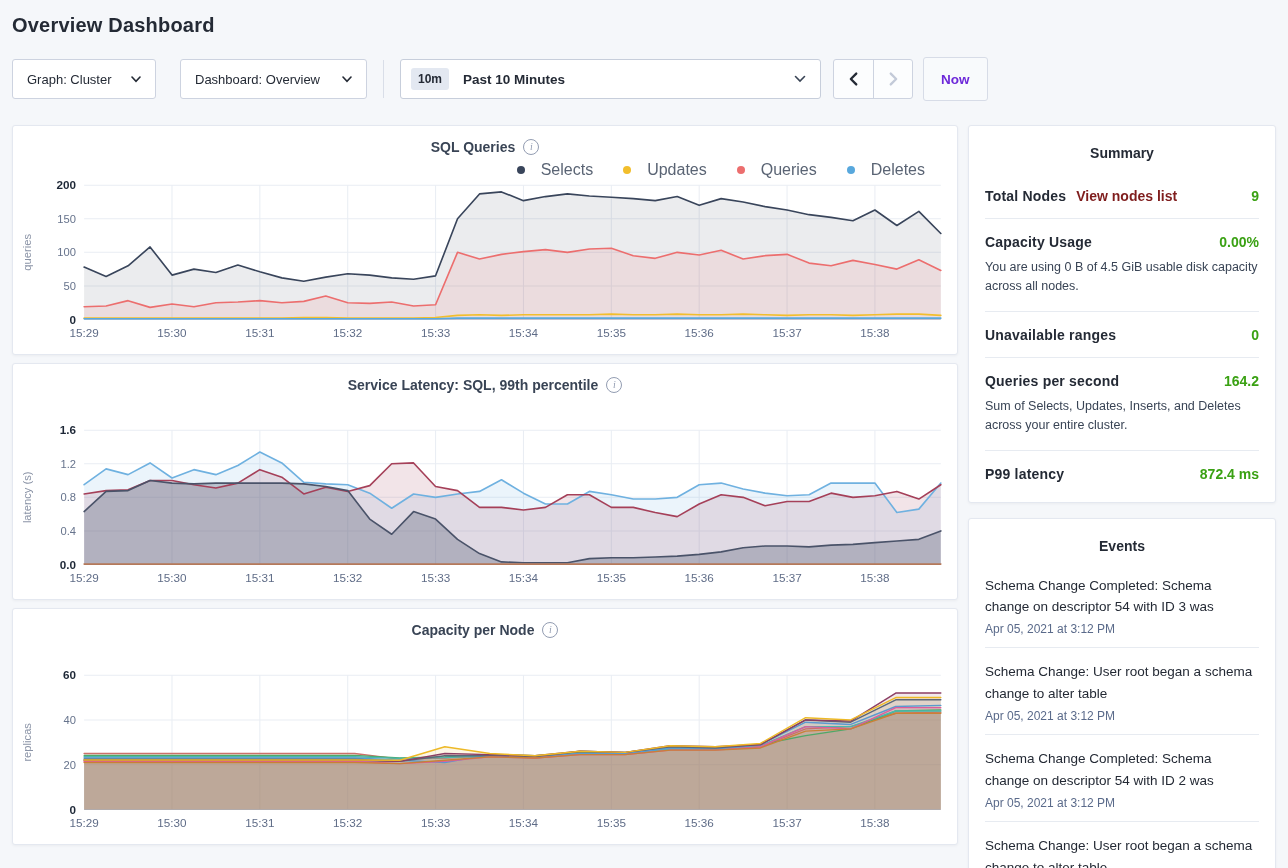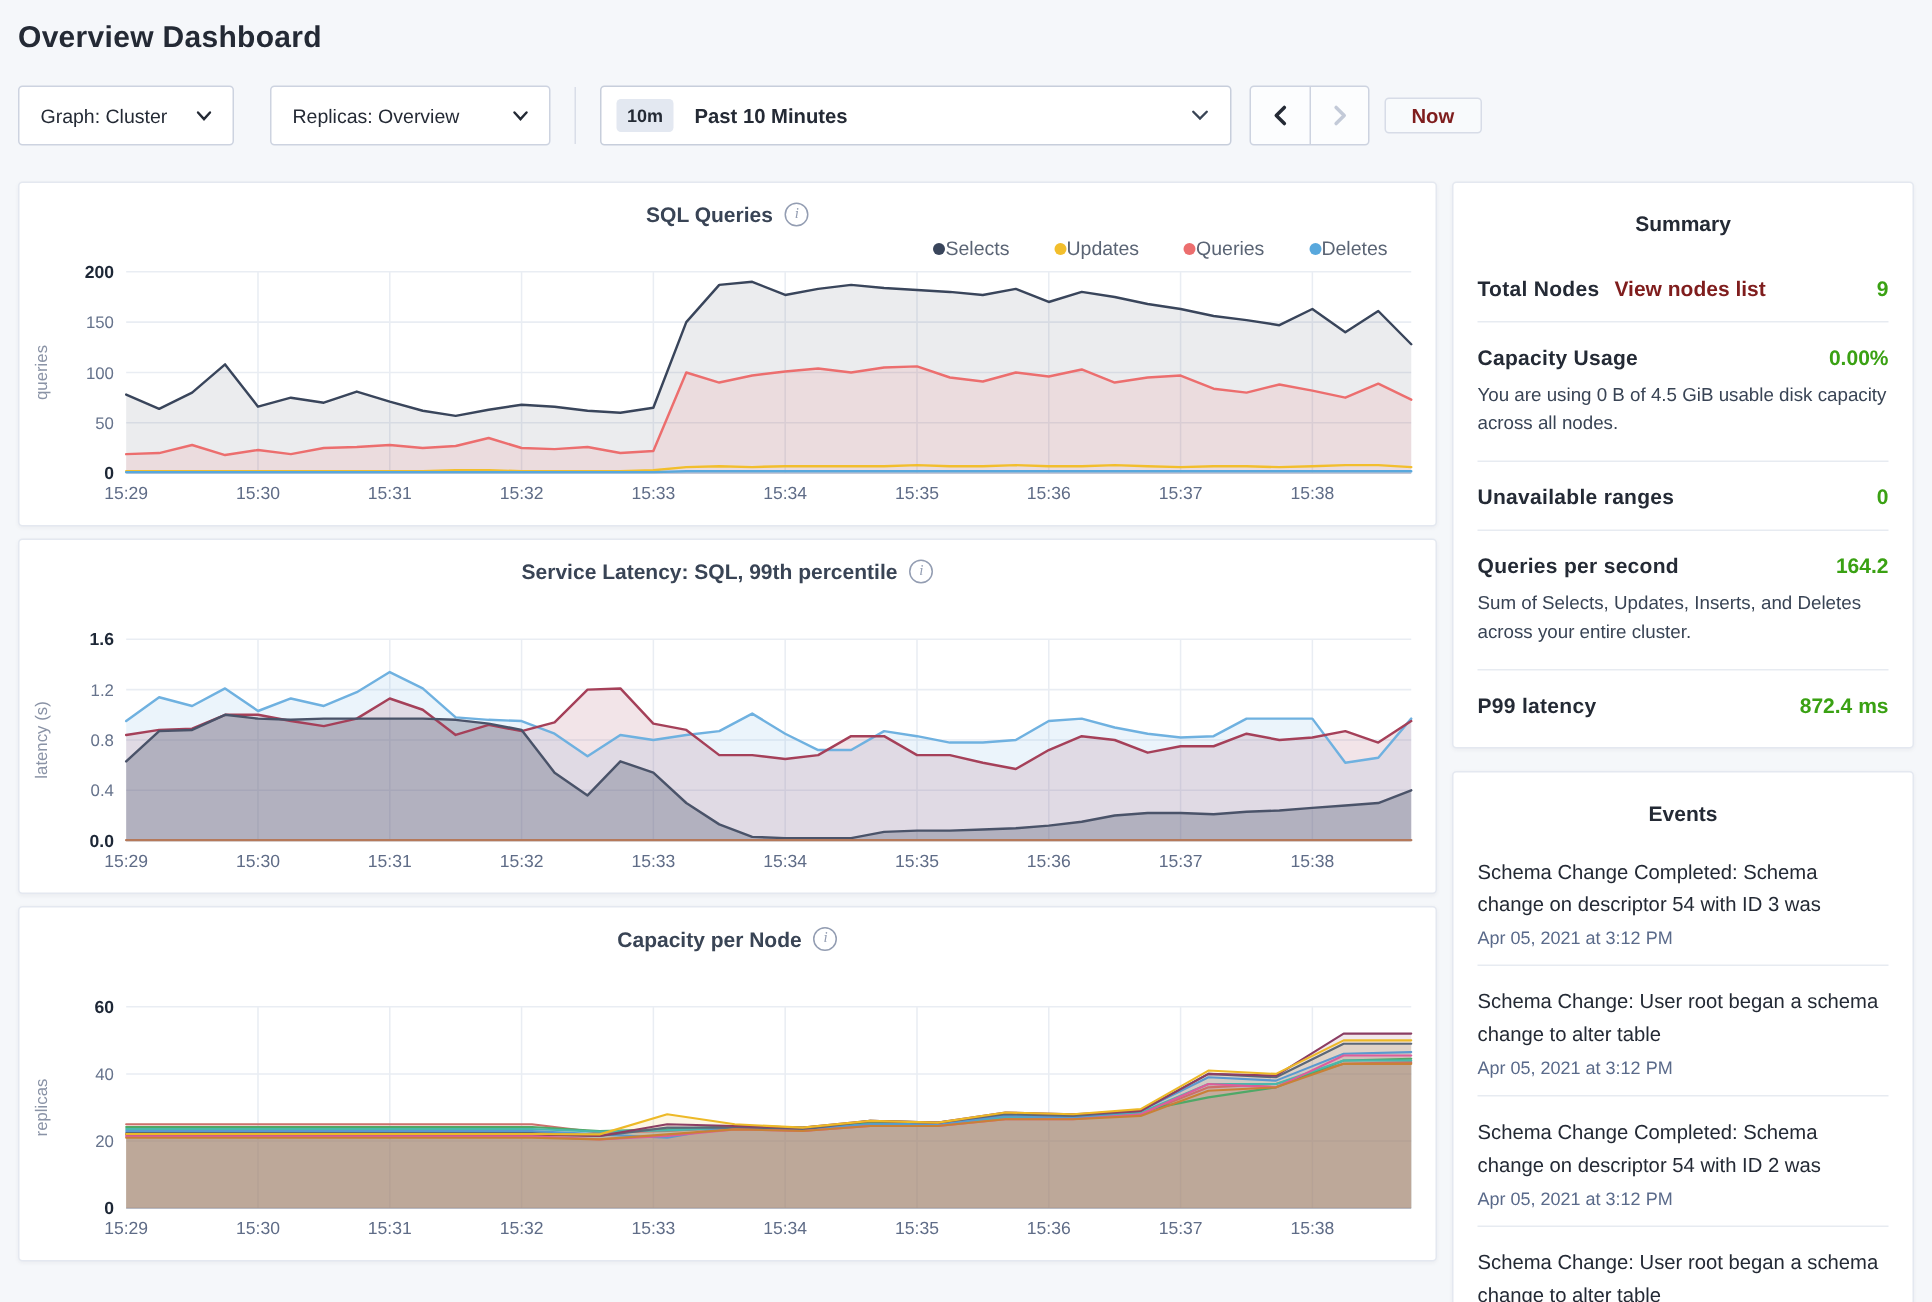--- a/index.html
+++ b/index.html
@@ -24,43 +24,43 @@
   .time-sel {
     width:421px; height:40px; background:#fff; border:1px solid #c7cedb; border-radius:3px;
     display:flex; align-items:center; padding:0 14px 0 10px; cursor:pointer;
   }
   .badge { background:#e3e8f1; border-radius:3px; font-size:12px; font-weight:bold; padding:4px 7px; color:#242a35; }
   .time-label { font-size:13.5px; font-weight:bold; margin-left:14px; flex:1; text-align:left; }
   .nav-group { display:flex; margin-left:12px; border:1px solid #cdd3e0; border-radius:3px; background:#fcfdfe; height:40px; }
   .nav-btn { width:39px; display:flex; align-items:center; justify-content:center; cursor:pointer; }
   .nav-btn + .nav-btn { border-left:1px solid #cdd3e0; }
   .now-btn {
-    margin-left:10px; height:24px; padding:0 17px; border:1px solid #d7dce7; border-radius:3px;
-    color:#7f1d1d; font-weight:bold; font-size:13.5px; background:#f8fafc;
+    margin-left:10px; height:44px; padding:0 17px; border:1px solid #d7dce7; border-radius:3px;
+    color:#6d28d9; font-weight:bold; font-size:13.5px; background:#f8fafc;
     display:flex; align-items:center; font-family:inherit;
   }
 
   
   .layout { display:flex; margin:0 12px; gap:10px; align-items:flex-start; }
   .charts-col { flex:1; min-width:0; }
   .card {
     background:#fff; border:1px solid #e4e8f0; border-radius:3px;
     box-shadow:0 1px 3px rgba(32,42,64,0.05);
   }
   .chart-card { padding:13px 6px 6px 6px; margin-bottom:8px; }
   .chart-title-row { display:flex; justify-content:center; align-items:center; gap:8px; }
   .chart-title { font-size:14px; font-weight:bold; color:#394455; margin:0; }
   .info-icon {
     width:16px; height:16px; border:1px solid #939db2; border-radius:50%;
     color:#939db2; font-size:10px; line-height:1;
     display:flex; align-items:center; justify-content:center;
     font-family:"Liberation Serif", serif; font-style:italic; cursor:pointer;
   }
   .legend { display:flex; justify-content:flex-end; gap:30px; padding:9px 26px 0 0; height:20px; }
-  .legend-item { display:flex; align-items:center; gap:0; font-size:13px; color:#5a6474; }
+  .legend-item { display:flex; align-items:center; gap:16px; font-size:16px; color:#5a6474; }
   .legend-dot { width:8px; height:8px; border-radius:50%; background:#888; }
   svg.chart-svg { display:block; width:100%; height:auto; }
   .no-legend svg.chart-svg { margin-top:27px; }
   .chart-svg text { font-family:"Liberation Sans", sans-serif; }
   .chart-svg .xt  { font-size:11.5px; fill:#5f6c87; }
   .chart-svg .yt  { font-size:11px;   fill:#66738c; }
   .chart-svg .ytb { font-size:11.5px; fill:#1d2736; font-weight:bold; }
   .chart-svg .yl  { font-size:11px;   fill:#8a93a6; }
 
   
@@ -88,21 +88,21 @@
 <h1 class="page-title">Overview Dashboard</h1>
 
 <div class="controls">
   <div class="dd dd-graph">
     <span>Graph: Cluster</span>
     <svg width="10" height="7" viewBox="0 0 10 7">
         <path d="M1 1 L5 5.4 L9 1" stroke="#242a35" stroke-width="1.6" fill="none" stroke-linecap="round"></path>
       </svg>
   </div>
   <div class="dd dd-dash">
-    <span>Replicas: Overview</span>
+    <span>Dashboard: Overview</span>
     <svg width="10" height="7" viewBox="0 0 10 7">
         <path d="M1 1 L5 5.4 L9 1" stroke="#242a35" stroke-width="1.6" fill="none" stroke-linecap="round"></path>
       </svg>
   </div>
   <div class="vdiv"></div>
   <div class="time-sel">
     <span class="badge">10m</span>
     <span class="time-label">Past 10 Minutes</span>
     <svg width="12" height="8" viewBox="0 0 12 8">
         <path d="M1.5 1.5 L6 6 L10.5 1.5" stroke="#394455" stroke-width="1.6" fill="none" stroke-linecap="round"></path>

